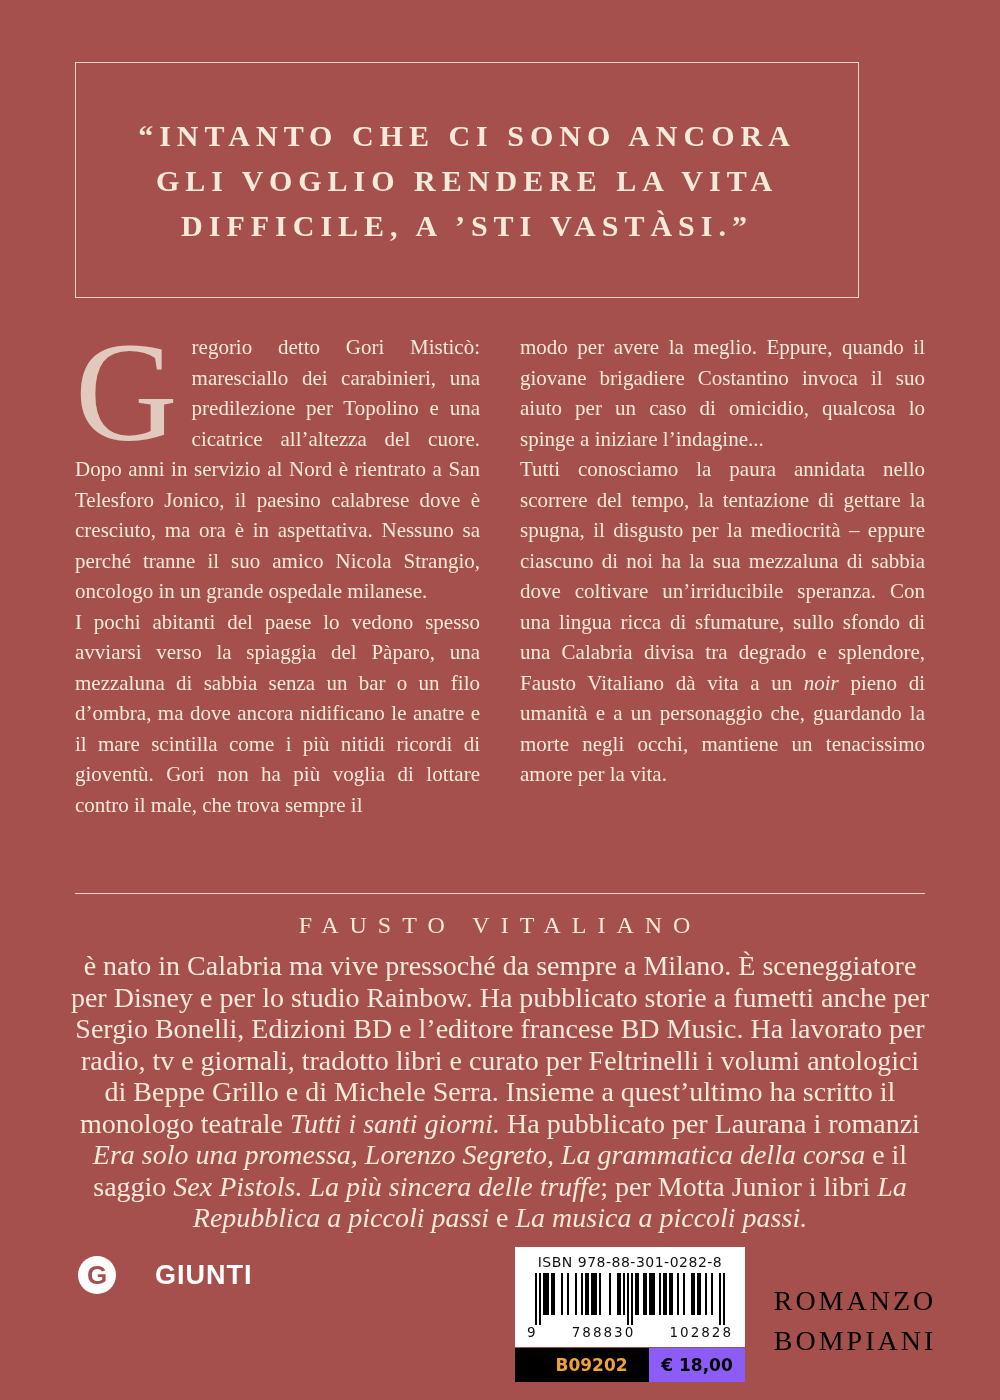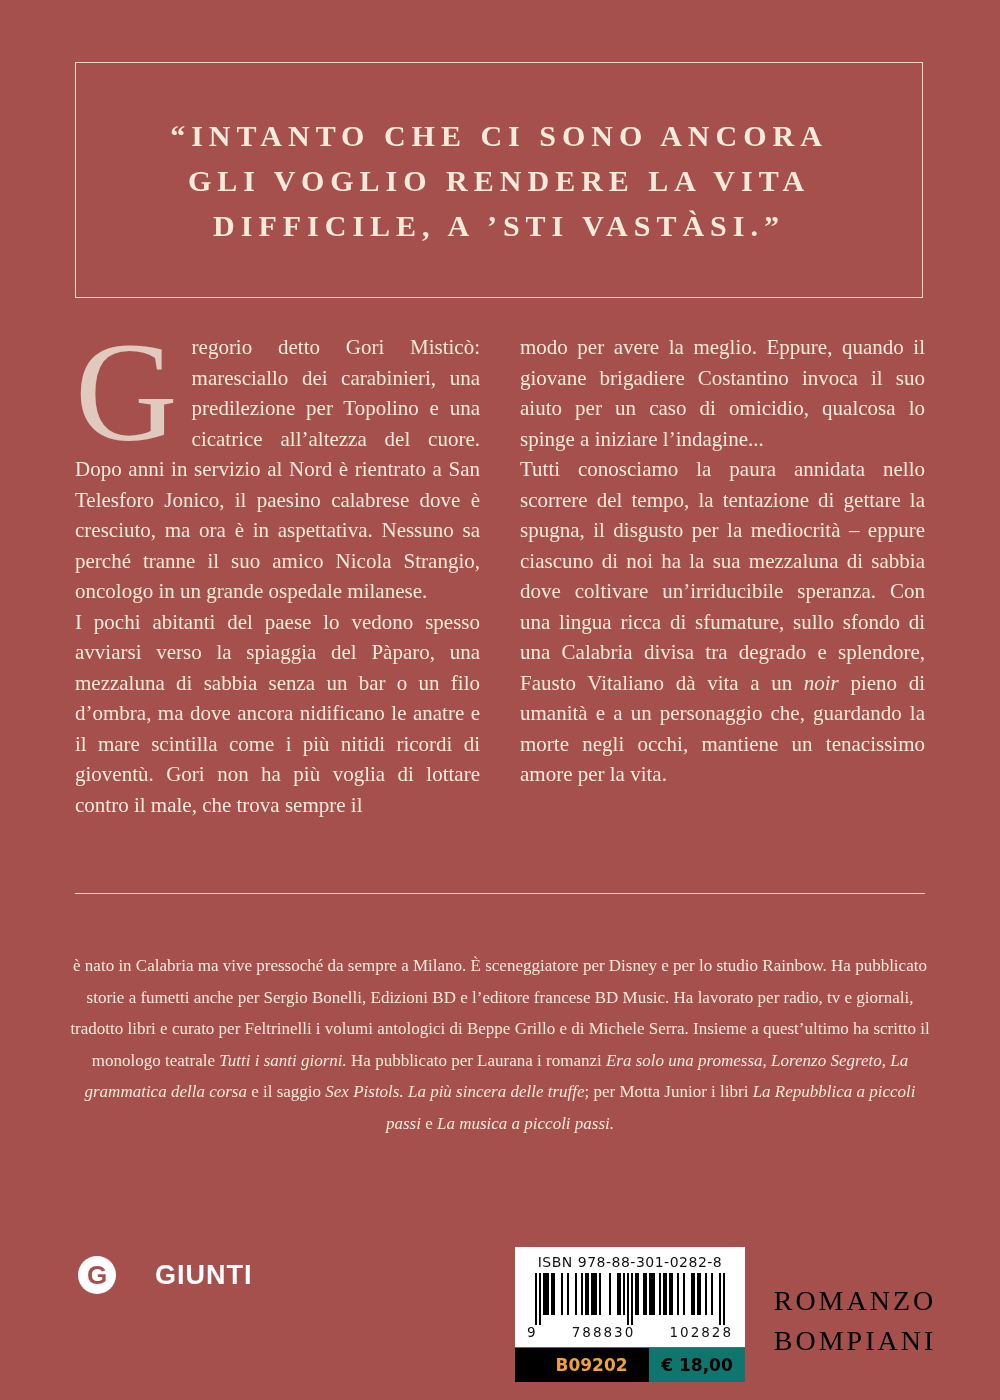--- a/index.html
+++ b/index.html
@@ -13,21 +13,21 @@
     background:var(--bg);
     font-family:"Liberation Serif", serif;
     color:var(--cream);
     position:relative;
     overflow:hidden;
   }
   .page{position:absolute;inset:0;}
 
   
   .quote-box{
-    position:absolute;left:75px;top:62px;width:848px;height:236px;
+    position:absolute;left:75px;top:62px;width:784px;height:236px;
     border:1px solid rgba(244,236,221,0.85);
     display:flex;align-items:center;justify-content:center;
   }
   .quote{
     text-align:center;
     font-size:30px;font-weight:bold;
     letter-spacing:6px;line-height:45px;
   }
 
   
@@ -49,21 +49,21 @@
   .divider{
     position:absolute;left:75px;top:893px;width:850px;height:1px;
     background:rgba(244,236,221,0.85);
   }
   .author-name{
     position:absolute;left:0;top:912px;width:1000px;
     text-align:center;font-size:24px;letter-spacing:11px;
   }
   .bio{
     position:absolute;left:70px;top:950px;width:860px;
-    text-align:center;font-size:17px;line-height:31.5px;
+    text-align:center;font-size:28px;line-height:31.5px;
   }
 
   
   .giunti{
     position:absolute;left:78px;top:1256px;
     display:flex;align-items:center;gap:11px;
     font-family:"Liberation Sans", sans-serif;
   }
   .giunti-circle{
     width:38px;height:38px;border-radius:50%;
@@ -90,21 +90,21 @@
   .barcode-digits{
     width:206px;display:flex;justify-content:space-between;
     font-size:13.5px;margin-top:-1px;letter-spacing:2px;
   }
   .price-strip{
     position:absolute;left:515px;top:1348px;width:230px;height:34px;
     background:#000000;display:flex;
     font-family:"DejaVu Sans", sans-serif;font-weight:bold;font-size:17px;
   }
   .code-cell{flex:1;display:flex;align-items:center;justify-content:center;color:var(--code-orange);padding-left:19px;}
-  .price-cell{width:96px;background:#0f766e;color:#000000;display:flex;align-items:center;justify-content:center;}
+  .price-cell{width:96px;background:#8b5cf6;color:#000000;display:flex;align-items:center;justify-content:center;}
 
   .imprint{
     position:absolute;left:765px;top:1281px;width:180px;
     text-align:center;color:#000000;
     font-size:28px;line-height:40px;letter-spacing:3px;
   }
 </style>
 </head>
 <body>
 
@@ -124,20 +124,21 @@
       <p><span>I pochi abitanti del paese lo vedono spesso avviarsi verso la spiaggia del Pàparo, una mezzaluna di sabbia senza un bar o un filo d’ombra, ma dove ancora nidificano le anatre e il mare scintilla come i più nitidi ricordi di gioventù. Gori non ha più voglia di lottare contro il male, che trova sempre il</span></p>
     </div>
     <div class="col">
       <p><span>modo per avere la meglio. Eppure, quando il giovane brigadiere Costantino invoca il suo aiuto per un caso di omicidio, qualcosa lo spinge a iniziare l’indagine...</span></p>
       <p><span>Tutti conosciamo la paura annidata nello scorrere del tempo, la tentazione di gettare la spugna, il disgusto per la mediocrità – eppure ciascuno di noi ha la sua mezzaluna di sabbia dove coltivare un’irriducibile speranza. Con una lingua ricca di sfumature, sullo sfondo di una Calabria divisa tra degrado e splendore, Fausto Vitaliano dà vita a un </span><em>noir</em><span> pieno di umanità e a un personaggio che, guardando la morte negli occhi, mantiene un tenacissimo amore per la vita.</span></p>
     </div>
   </div>
 
   <div class="divider"></div>
 
+  <div class="author-name">FAUSTO VITALIANO</div>
 
   <div class="bio"><span>è nato in Calabria ma vive pressoché da sempre a Milano. È sceneggiatore per Disney e per lo studio Rainbow. Ha pubblicato storie a fumetti anche per Sergio Bonelli, Edizioni BD e l’editore francese BD Music. Ha lavorato per radio, tv e giornali, tradotto libri e curato per Feltrinelli i volumi antologici di Beppe Grillo e di Michele Serra. Insieme a quest’ultimo ha scritto il monologo teatrale </span><em>Tutti i santi giorni.</em><span> Ha pubblicato per Laurana i romanzi </span><em>Era solo una promessa, Lorenzo Segreto, La grammatica della corsa</em><span> e il saggio </span><em>Sex Pistols. La più sincera delle truffe</em><span>; per Motta Junior i libri </span><em>La Repubblica a piccoli passi</em><span> e </span><em>La musica a piccoli passi.</em></div>
 
   <div class="giunti">
     <div class="giunti-circle">G</div>
     <div class="giunti-word">GIUNTI</div>
   </div>
 
 
   <div class="barcode-panel">

